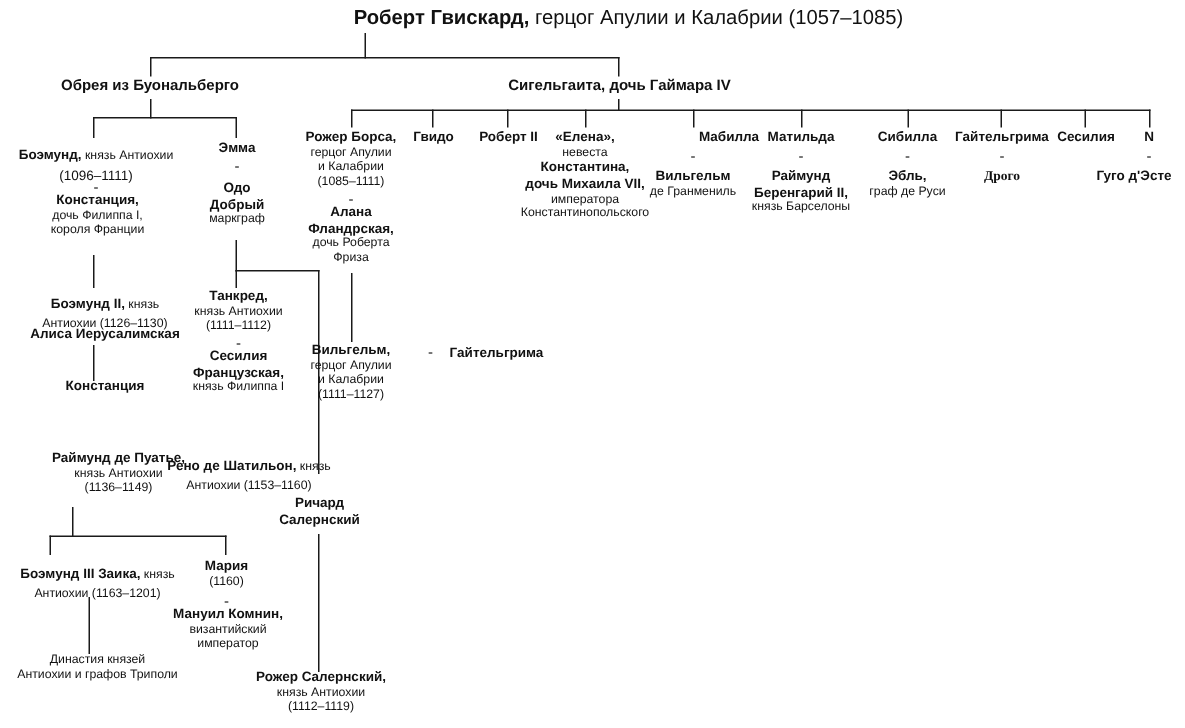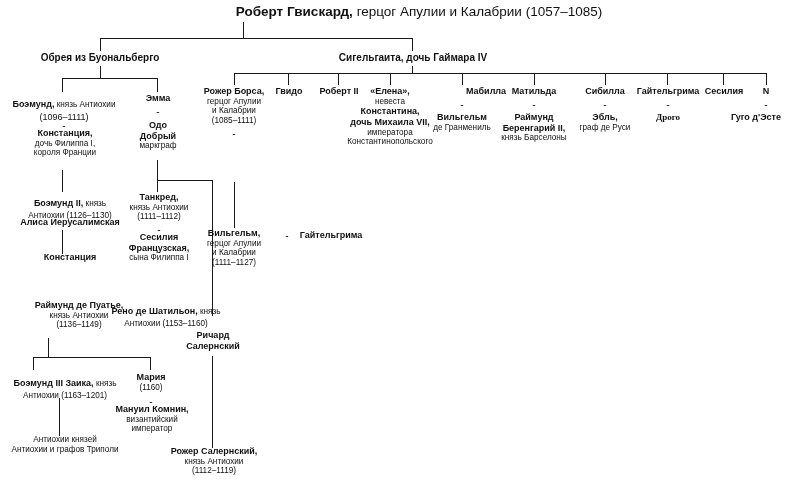--- a/index.html
+++ b/index.html
@@ -111,21 +111,21 @@
 
   <div class="node" style="left:124px;top:192px;width:70px;">
     <span class="ln b s11">Танкред,</span>
     <span class="ln s10">князь Антиохии</span>
     <span class="ln s10">(1111–1112)</span>
   </div>
   <div class="dash" style="left:124px;top:224px;width:70px;">-</div>
   <div class="node" style="left:118px;top:232px;width:82px;">
     <span class="ln b s11">Сесилия</span>
     <span class="ln b s11">Французская,</span>
-    <span class="ln s10">сына Филиппа I</span>
+    <span class="ln s10">князь Филиппа I</span>
   </div>
 
   <div class="node" style="left:0px;top:300px;width:126px;margin-left:16px;">
     <span class="ln b s11">Раймунд де Пуатье,</span>
     <span class="ln s10">князь Антиохии</span>
     <span class="ln s10">(1136–1149)</span>
   </div>
   <div class="node" style="left:100px;top:300px;width:132px;">
     <span class="ln"><span class="b s11">Рено де Шатильон,</span><span class="s10"> князь</span></span>
     <span class="ln s10">Антиохии (1153–1160)</span>
@@ -135,21 +135,21 @@
   <div class="hline" style="left:33px;top:357px;width:118px;"></div>
   <div class="vline" style="left:33px;top:357px;height:13px;"></div>
   <div class="vline" style="left:150px;top:357px;height:13px;"></div>
 
   <div class="node" style="left:0px;top:372px;width:130px;">
     <span class="ln"><span class="b s11">Боэмунд III Заика,</span><span class="s10"> князь</span></span>
     <span class="ln s10">Антиохии (1163–1201)</span>
   </div>
   <div class="vline" style="left:59px;top:398px;height:38px;"></div>
   <div class="node" style="left:0px;top:435px;width:130px;">
-    <span class="ln s10">Антиохии князей</span>
+    <span class="ln s10">Династия князей</span>
     <span class="ln s10">Антиохии и графов Триполи</span>
   </div>
 
   <div class="node" style="left:120px;top:372px;width:62px;">
     <span class="ln b s11">Мария</span>
     <span class="ln s10">(1160)</span>
   </div>
   <div class="dash" style="left:120px;top:396px;width:62px;">-</div>
   <div class="node" style="left:108px;top:404px;width:88px;">
     <span class="ln b s11">Мануил Комнин,</span>
@@ -170,20 +170,26 @@
   <div class="vline" style="left:723px;top:73px;height:12px;"></div>
   <div class="vline" style="left:766px;top:73px;height:12px;"></div>
 
   <div class="node" style="left:196px;top:86px;width:76px;">
     <span class="ln b s11">Рожер Борса,</span>
     <span class="ln s10">герцог Апулии</span>
     <span class="ln s10">и Калабрии</span>
     <span class="ln s10">(1085–1111)</span>
   </div>
   <div class="dash" style="left:196px;top:128px;width:76px;">-</div>
+  <div class="node" style="left:192px;top:136px;width:84px;">
+    <span class="ln b s11">Алана</span>
+    <span class="ln b s11">Фландрская,</span>
+    <span class="ln s10">дочь Роберта</span>
+    <span class="ln s10">Фриза</span>
+  </div>
   <div class="vline" style="left:234px;top:182px;height:46px;"></div>
 
   <div class="node" style="left:196px;top:228px;width:76px;">
     <span class="ln b s11">Вильгельм,</span>
     <span class="ln s10">герцог Апулии</span>
     <span class="ln s10">и Калабрии</span>
     <span class="ln s10">(1111–1127)</span>
   </div>
   <div class="dash" style="left:276px;top:230px;width:22px;">-</div>
   <div class="node" style="left:296px;top:230px;width:70px;">

